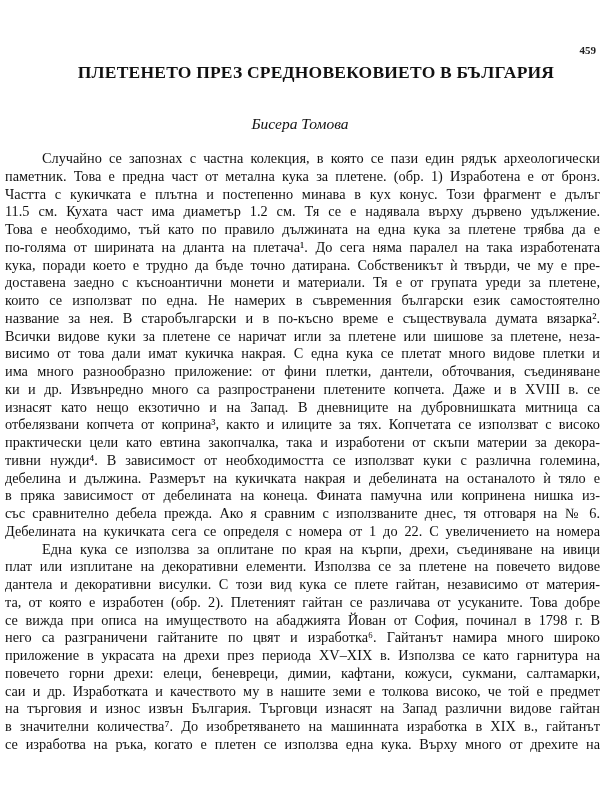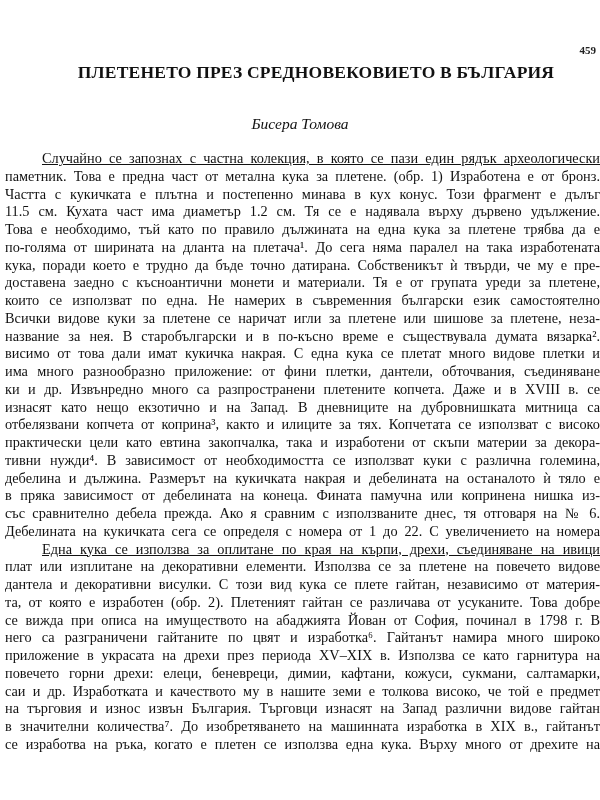--- a/index.html
+++ b/index.html
@@ -21,21 +21,21 @@
     font-size: 15.5px; font-style: italic;
   }
   .body-text {
     position: absolute; top: 150px; left: 5px; width: 595px;
     font-size: 14.3px; line-height: 17.75px;
   }
   .line {
     display: block; white-space: nowrap; text-align: justify; text-align-last: justify;
     height: 17.75px; overflow: hidden;
   }
-  .line.indent { padding-left: 37px; text-decoration: underline; }
+  .line.indent { padding-left: 37px; }
   .line.last { text-align-last: left; }
 </style>
 </head>
 <body>
 
 <div>
   <div class="page-number">459</div>
   <div class="title">ПЛЕТЕНЕТО ПРЕЗ СРЕДНОВЕКОВИЕТО В БЪЛГАРИЯ</div>
   <div class="author">Бисера Томова</div>
 
@@ -43,22 +43,22 @@
     <div>
       <span class="line indent">Случайно се запознах с частна колекция, в която се пази един рядък археологически</span>
       <span class="line">паметник. Това е предна част от метална кука за плетене. (обр. 1) Изработена е от бронз.</span>
       <span class="line">Частта с кукичката е плътна и постепенно минава в кух конус. Този фрагмент е дълъг</span>
       <span class="line">11.5 см. Кухата част има диаметър 1.2 см. Тя се е надявала върху дървено удължение.</span>
       <span class="line">Това е необходимо, тъй като по правило дължината на една кука за плетене трябва да е</span>
       <span class="line">по-голяма от ширината на дланта на плетача¹. До сега няма паралел на така изработената</span>
       <span class="line">кука, поради което е трудно да бъде точно датирана. Собственикът ѝ твърди, че му е пре-</span>
       <span class="line">доставена заедно с късноантични монети и материали. Тя е от групата уреди за плетене,</span>
       <span class="line">които се използват по една. Не намерих в съвременния български език самостоятелно</span>
+      <span class="line">название за нея. В старобългарски и в по-късно време е съществувала думата вязарка².</span>
       <span class="line">Всички видове куки за плетене се наричат игли за плетене или шишове за плетене, неза-</span>
-      <span class="line">название за нея. В старобългарски и в по-късно време е съществувала думата вязарка².</span>
       <span class="line">висимо от това дали имат кукичка накрая. С една кука се плетат много видове плетки и</span>
       <span class="line">има много разнообразно приложение: от фини плетки, дантели, обточвания, съединяване</span>
       <span class="line">ки и др. Извънредно много са разпространени плетените копчета. Даже и в XVIII в. се</span>
       <span class="line">изнасят като нещо екзотично и на Запад. В дневниците на дубровнишката митница са</span>
       <span class="line">отбелязвани копчета от коприна³, както и илиците за тях. Копчетата се използват с високо</span>
       <span class="line">практически цели като евтина закопчалка, така и изработени от скъпи материи за декора-</span>
       <span class="line">тивни нужди⁴. В зависимост от необходимостта се използват куки с различна големина,</span>
       <span class="line">дебелина и дължина. Размерът на кукичката накрая и дебелината на останалото ѝ тяло е</span>
       <span class="line">в пряка зависимост от дебелината на конеца. Фината памучна или копринена нишка из-</span>
       <span class="line">със сравнително дебела прежда. Ако я сравним с използваните днес, тя отговаря на № 6.</span>

